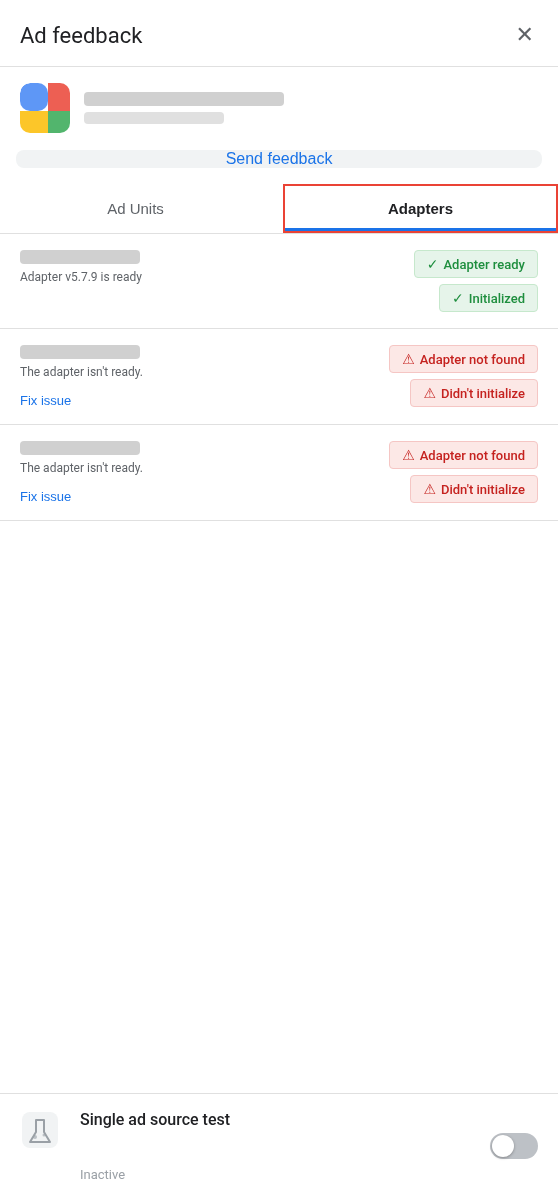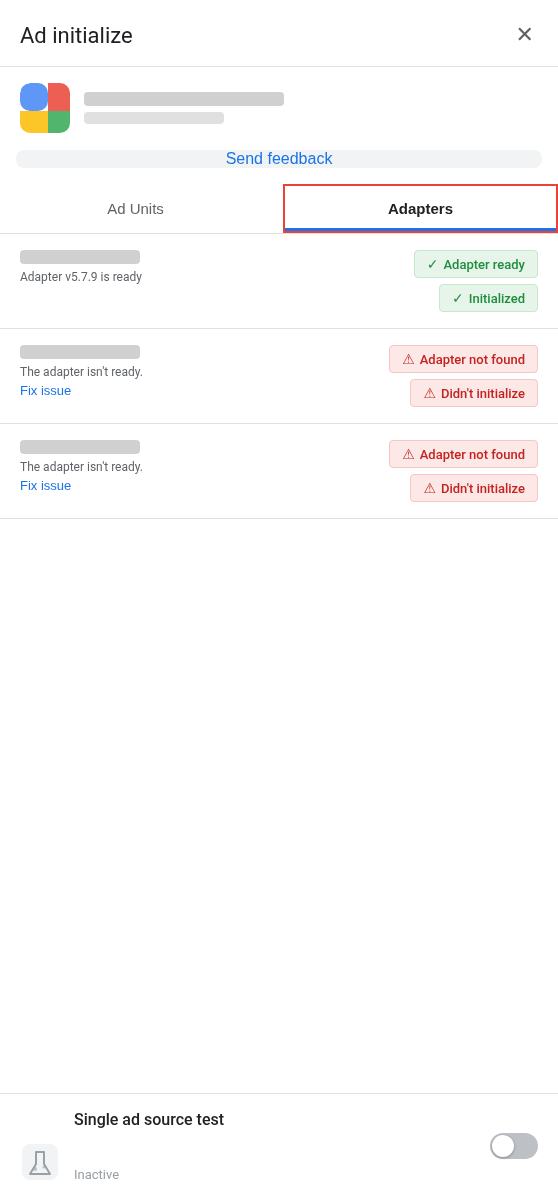--- a/index.html
+++ b/index.html
@@ -139,21 +139,21 @@
       margin-top: 2px;
     }
 
     .fix-issue {
       color: #1a73e8;
       font-size: 13px;
       cursor: pointer;
       background: none;
       border: none;
       padding: 0;
-      margin-top: 4px;
+      margin-top: 14px;
       display: block;
     }
 
     .adapter-badges {
       display: flex;
       flex-direction: column;
       gap: 6px;
       align-items: flex-end;
     }
 
@@ -192,22 +192,22 @@
       background: #fff;
       border-top: 1px solid #e0e0e0;
       padding: 16px 20px;
       display: flex;
       align-items: center;
       justify-content: space-between;
     }
 
     .bottom-bar-left {
       display: flex;
-      align-items: flex-end;
-      gap: 14px;
+      align-items: flex-start;
+      gap: 20px;
     }
 
     .flask-icon {
       width: 40px;
       height: 40px;
       display: flex;
       align-items: center;
       justify-content: center;
     }
 
@@ -260,21 +260,21 @@
       border-radius: 10px;
     }
   </style>
 </head>
 <body>
 
 
 
 
 <div class="header">
-  <span class="header-title">Ad initialize</span>
+  <span class="header-title">Ad feedback</span>
   <button class="close-btn">
     <span>✕</span>
   </button>
 </div>
 
 
 <div class="app-info">
   <div class="google-icon">
     <svg class="app-icon-svg" viewBox="0 0 56 56" xmlns="http://www.w3.org/2000/svg">
       <rect width="56" height="56" rx="10" fill="white"></rect>

